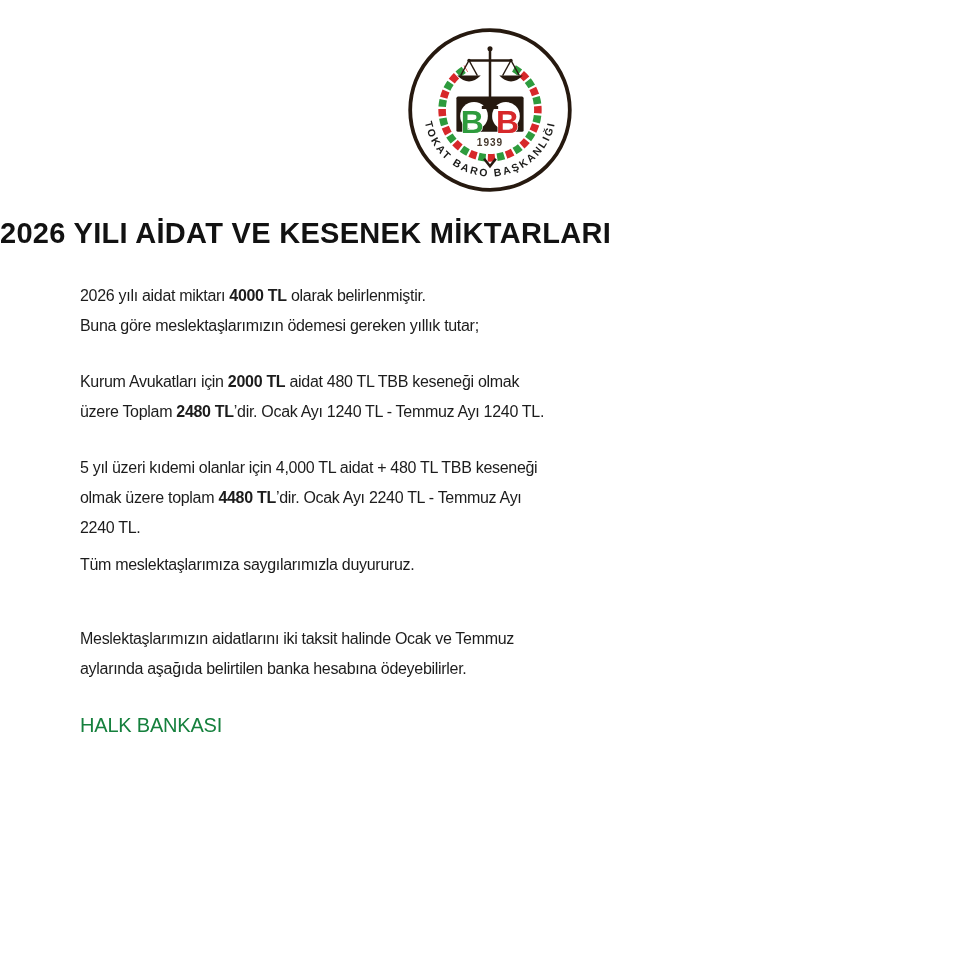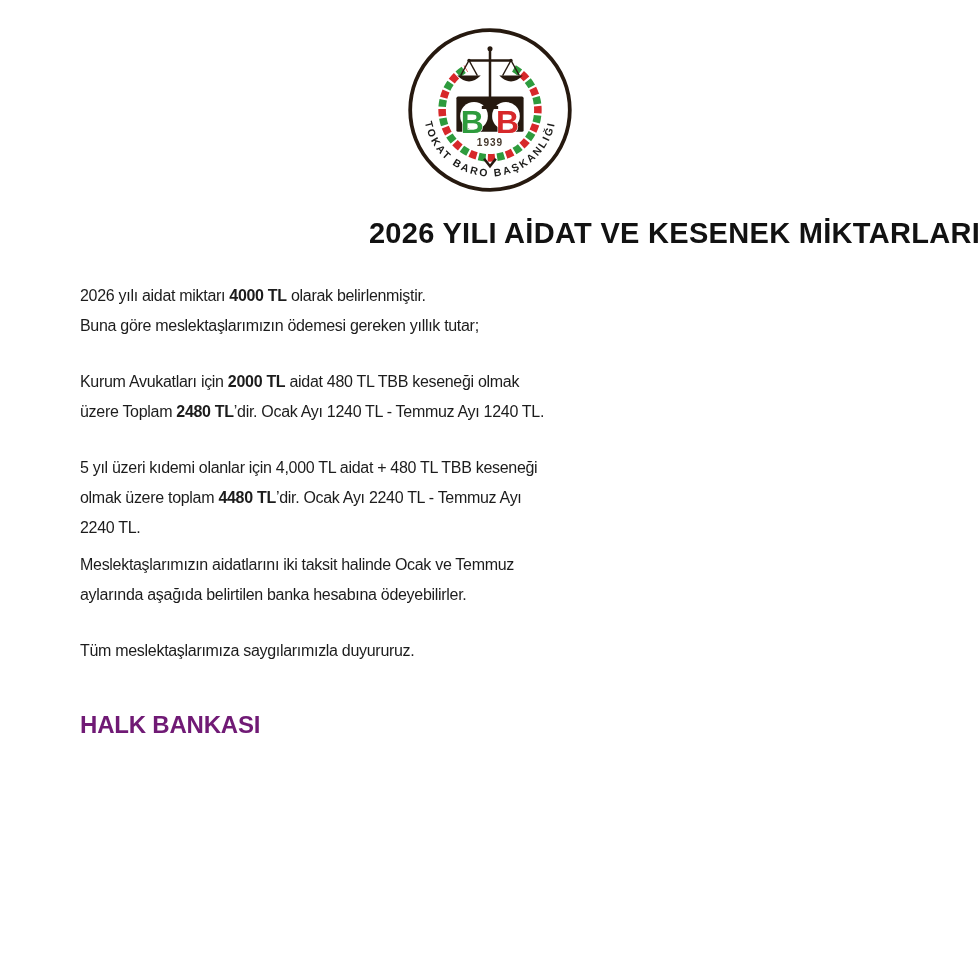--- a/index.html
+++ b/index.html
@@ -23,46 +23,46 @@
   .ring-text{
     font-family:"Liberation Sans","DejaVu Sans",sans-serif;
     font-size:12.5px;font-weight:bold;letter-spacing:2.6px;
     fill:var(--outline,#1c1c1a);
   }
   .mono-b{font-family:"Liberation Sans","DejaVu Sans",sans-serif;font-weight:900;font-size:38px;paint-order:stroke;stroke:#ffffff;stroke-width:1.4px;}
   .mono-t{font-family:"Liberation Sans","DejaVu Sans",sans-serif;font-weight:900;font-size:33px;fill:var(--dark,#26190f);}
   .year-text{font-family:"Liberation Sans","DejaVu Sans",sans-serif;font-weight:bold;font-size:12px;letter-spacing:1.2px;fill:#46382c;}
   .title{
     margin-top:22px;
-    text-align:right;
+    text-align:left;
     font-weight:800;
     font-size:29px;
     line-height:35px;
     letter-spacing:0.3px;
     color:#121212;
   }
   .content{
     margin-top:30px;
     padding:0 80px;
     font-size:16px;
     line-height:30px;
     letter-spacing:-0.3px;
   }
   .para{white-space:pre-line;}
   .para .b{font-weight:700;}
   .gap-normal{margin-bottom:26px;}
   .gap-tight{margin-bottom:7px;}
   .gap-large{margin-bottom:44px;}
   .bank{
     padding:0 80px;
-    font-size:24px;
+    font-size:20px;
     line-height:30px;
-    font-weight:700;
+    font-weight:400;
     letter-spacing:-0.2px;
-    color:#701a75;
+    color:#15803d;
   }
 </style>
 </head>
 <body>
 
 <div class="page">
 
   <div class="logo-wrap">
     <svg class="logo" viewBox="0 0 200 200" role="img">
 
@@ -112,22 +112,22 @@
   </div>
 
   <div class="content" id="body-paragraphs">
       <div class="para gap-normal"><span>2026 yılı aidat miktarı </span><span class="b">4000 TL</span><span> olarak belirlenmiştir.
 Buna göre meslektaşlarımızın ödemesi gereken yıllık tutar;</span></div>
       <div class="para gap-normal"><span>Kurum Avukatları için </span><span class="b">2000 TL</span><span> aidat 480 TL TBB keseneği olmak
 üzere Toplam </span><span class="b">2480 TL</span><span>’dir. Ocak Ayı 1240 TL - Temmuz Ayı 1240 TL.</span></div>
       <div class="para gap-tight"><span>5 yıl üzeri kıdemi olanlar için 4,000 TL aidat + 480 TL TBB keseneği
 olmak üzere toplam </span><span class="b">4480 TL</span><span>’dir. Ocak Ayı 2240 TL - Temmuz Ayı
 2240 TL.</span></div>
+      <div class="para gap-large"><span>Tüm meslektaşlarımıza saygılarımızla duyururuz.</span></div>
       <div class="para gap-normal"><span>Meslektaşlarımızın aidatlarını iki taksit halinde Ocak ve Temmuz
 aylarında aşağıda belirtilen banka hesabına ödeyebilirler.</span></div>
-      <div class="para gap-large"><span>Tüm meslektaşlarımıza saygılarımızla duyururuz.</span></div>
     </div>
 
   <div class="bank">
     <div>HALK BANKASI</div>
   </div>
 
 </div>
 
 </body></html>

